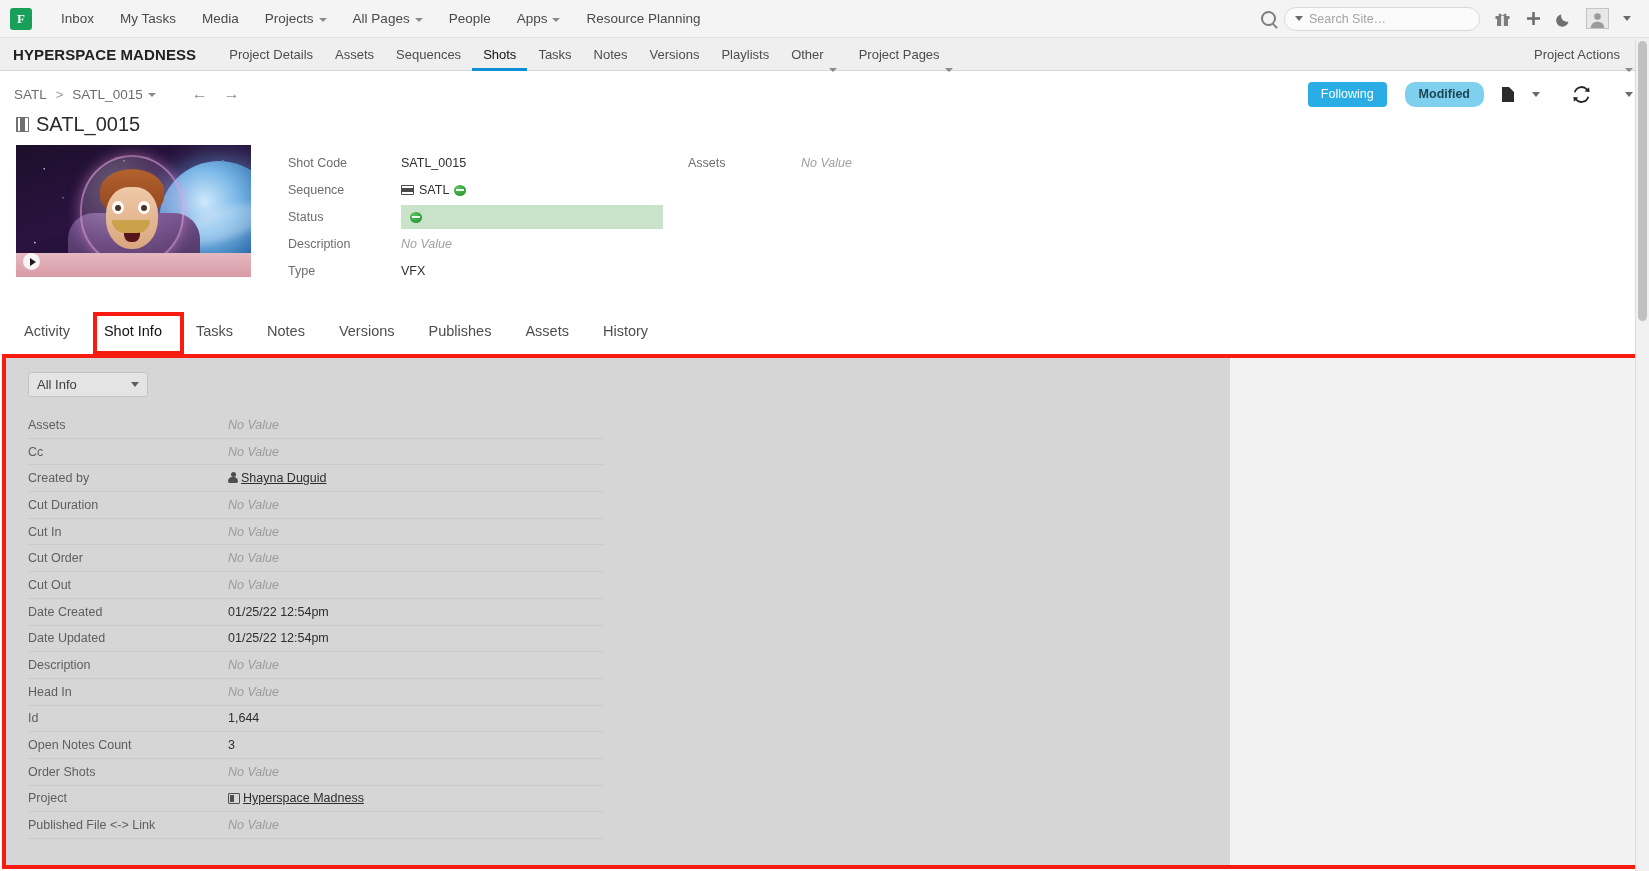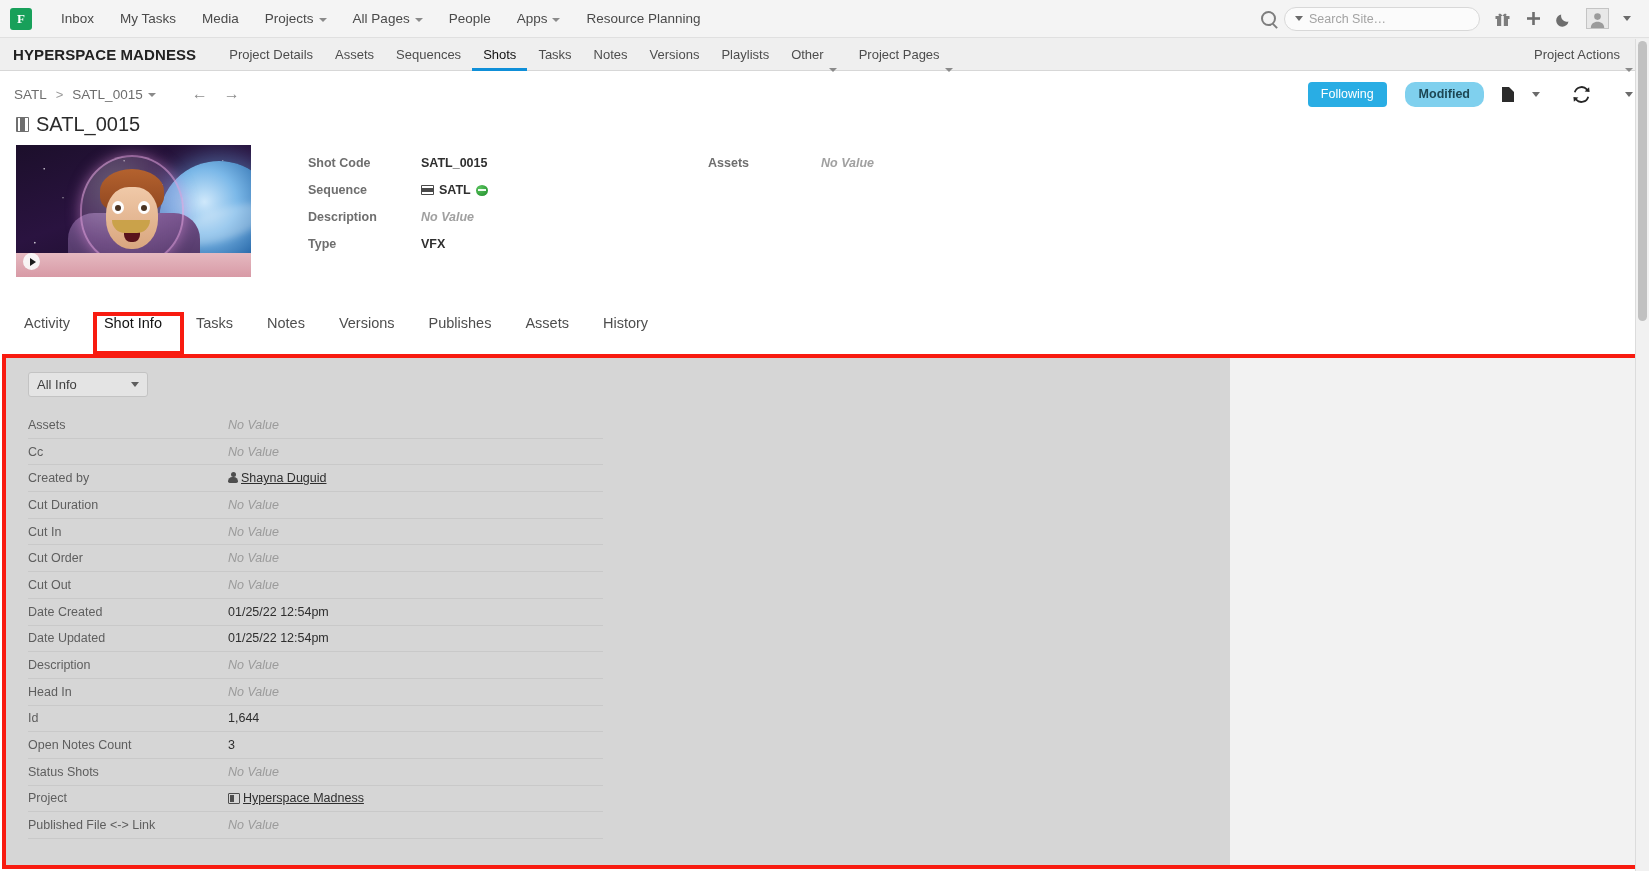--- a/index.html
+++ b/index.html
@@ -323,21 +323,21 @@
     display: flex; align-items: center; justify-content: center;
   }
   .thumb .play::after {
     content: "";
     border-left: 6px solid #1c1c1c;
     border-top: 4px solid transparent;
     border-bottom: 4px solid transparent;
     margin-left: 2px;
   }
 
-  .detail-cols { display: flex; flex: 1; padding-left: 57px; padding-top: 5px; font-weight: bold; }
+  .detail-cols { display: flex; flex: 1; padding-left: 37px; padding-top: 5px; }
   .detail-col { min-width: 0; }
   .detail-col.left { width: 400px; }
   .detail-row {
     display: flex;
     align-items: center;
     height: 26.5px;
     margin-bottom: 0.5px;
   }
   .detail-label {
     width: 113px;
@@ -703,20 +703,26 @@
           </div>
           <div class="detail-row">
             <div class="detail-label">Sequence</div>
             <div class="detail-value">
               <span class="seq-icon"></span>
               <span>SATL</span>
               <span class="status-dot"></span>
             </div>
           </div>
           <div class="detail-row">
+            <div class="detail-label">Status</div>
+            <div class="status-bar">
+              <span class="status-dot"></span>
+            </div>
+          </div>
+          <div class="detail-row">
             <div class="detail-label">Description</div>
             <div class="detail-value no-value">No Value</div>
           </div>
           <div class="detail-row">
             <div class="detail-label">Type</div>
             <div class="detail-value">VFX</div>
           </div>
         </div>
       <div class="detail-col right" id="detail-right">
           <div class="detail-row">
@@ -797,21 +803,21 @@
         </div>
         <div class="field-row">
           <div class="field-label">Id</div>
           <div class="field-value">1,644</div>
         </div>
         <div class="field-row">
           <div class="field-label">Open Notes Count</div>
           <div class="field-value">3</div>
         </div>
         <div class="field-row">
-          <div class="field-label">Status Shots</div>
+          <div class="field-label">Order Shots</div>
           <div class="field-value empty">No Value</div>
         </div>
         <div class="field-row">
           <div class="field-label">Project</div>
           <div class="field-value">
             <span class="proj-icon"></span>
             <span class="link">Hyperspace Madness</span>
           </div>
         </div>
         <div class="field-row">

